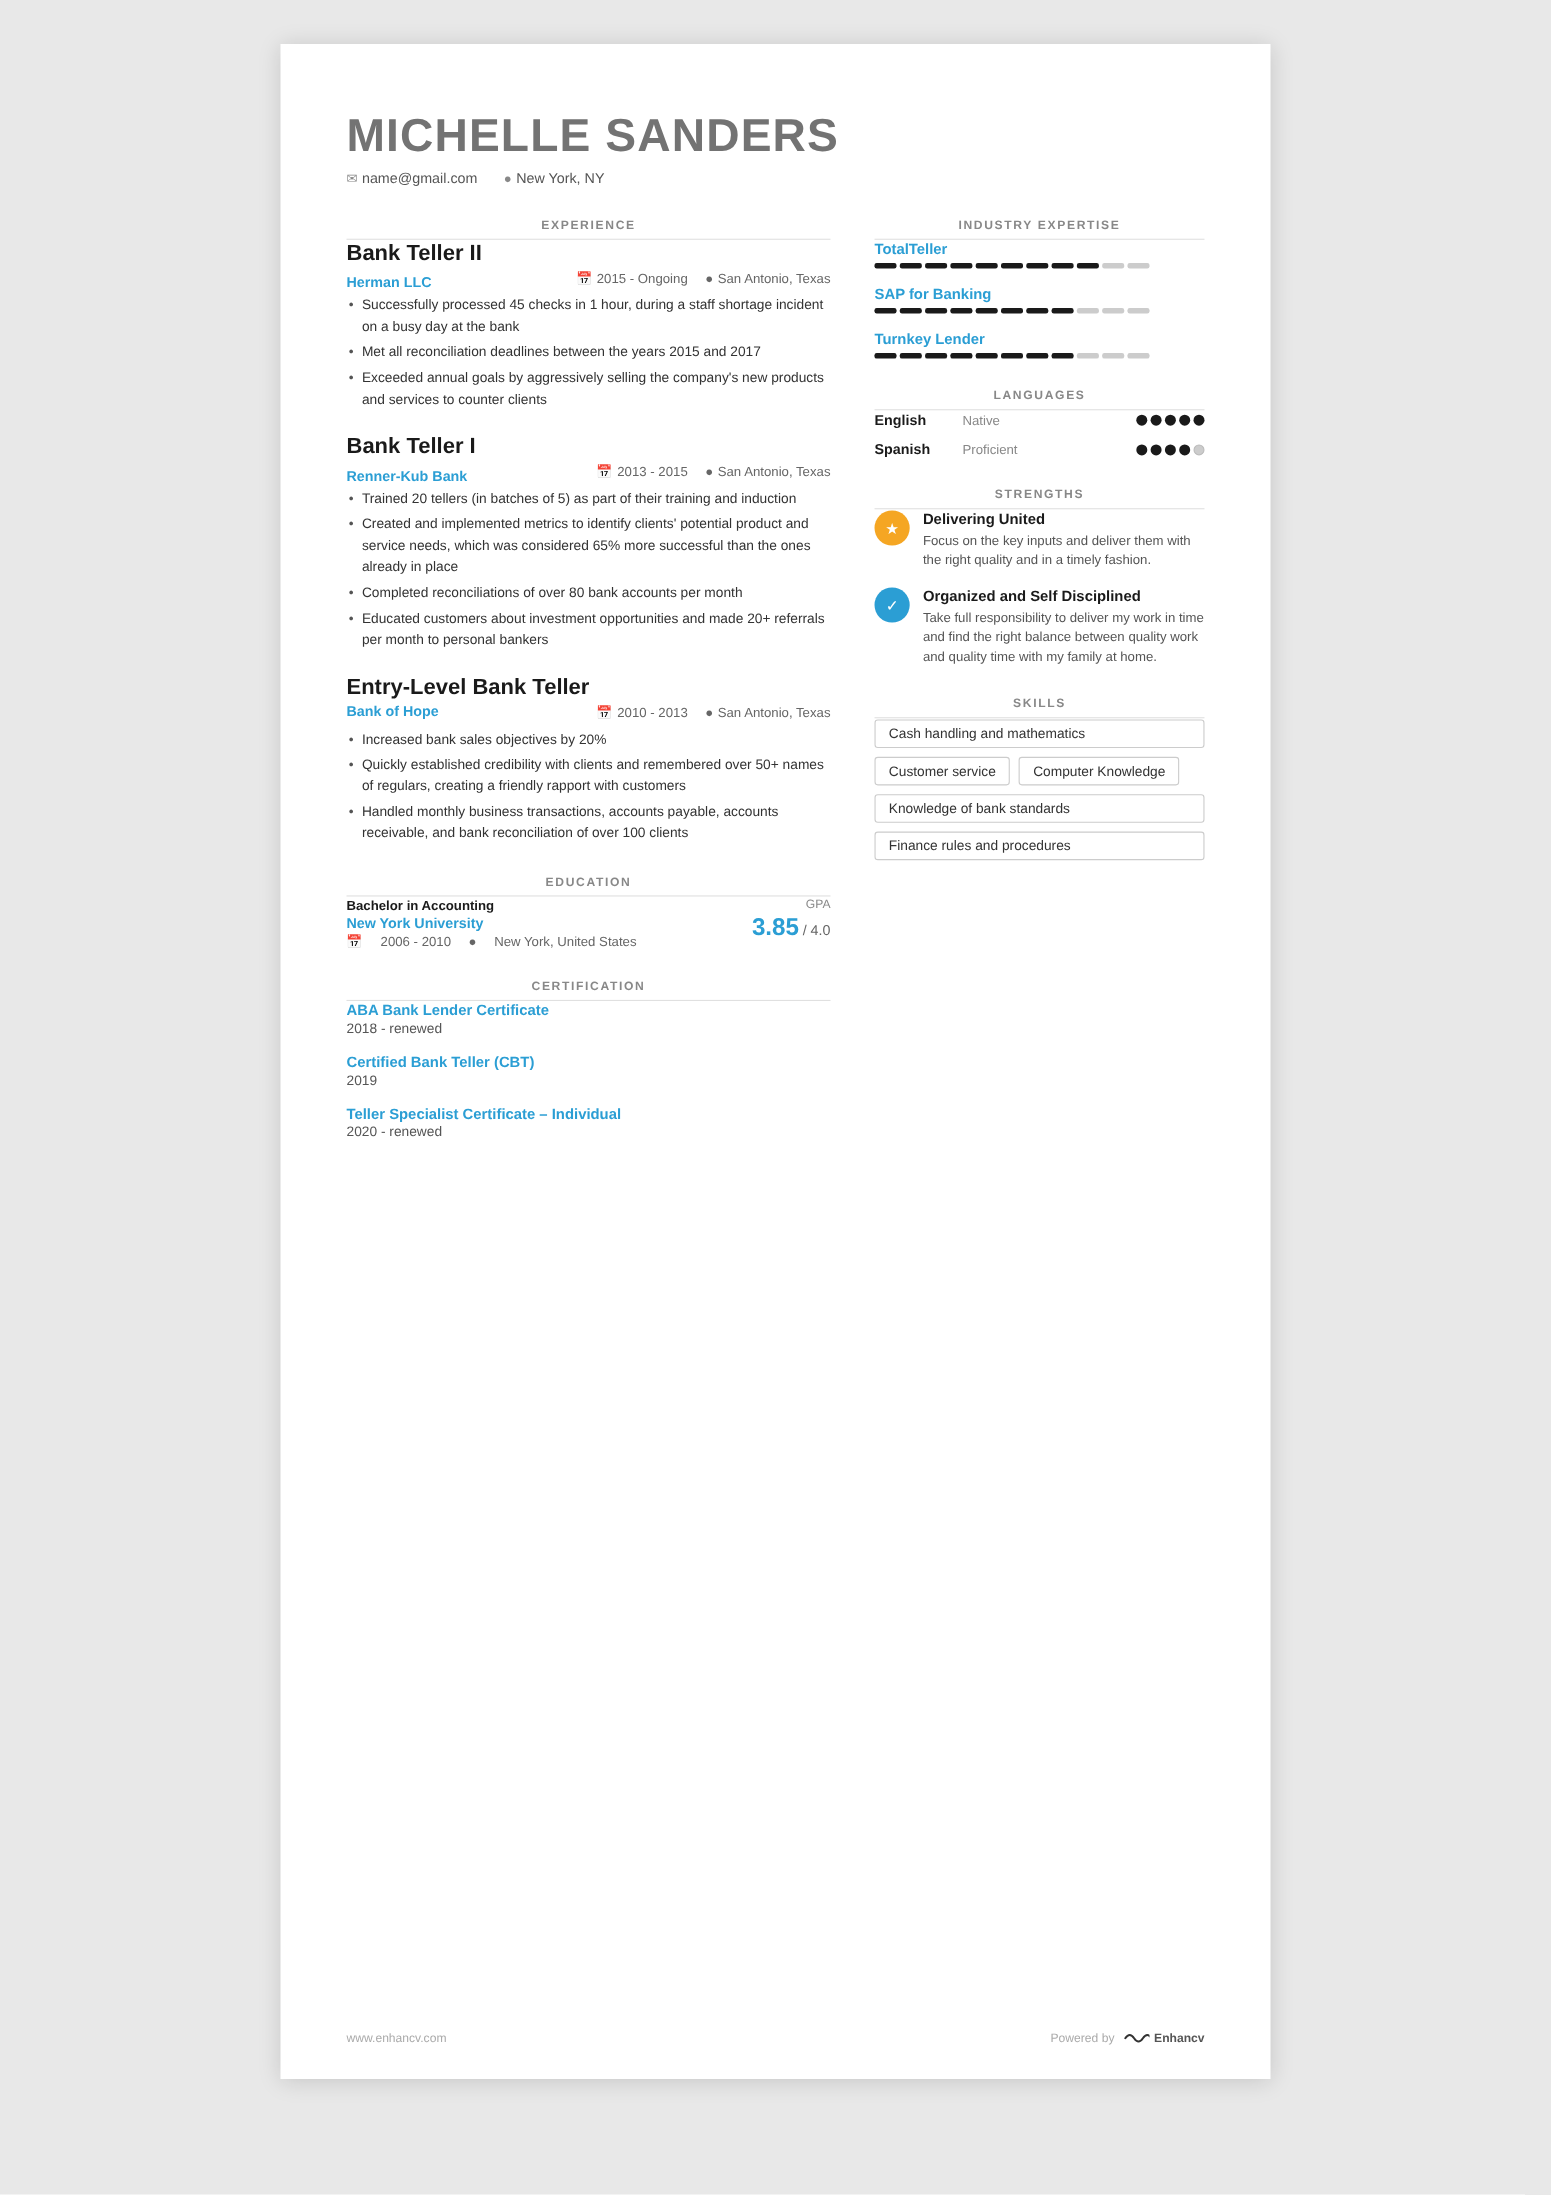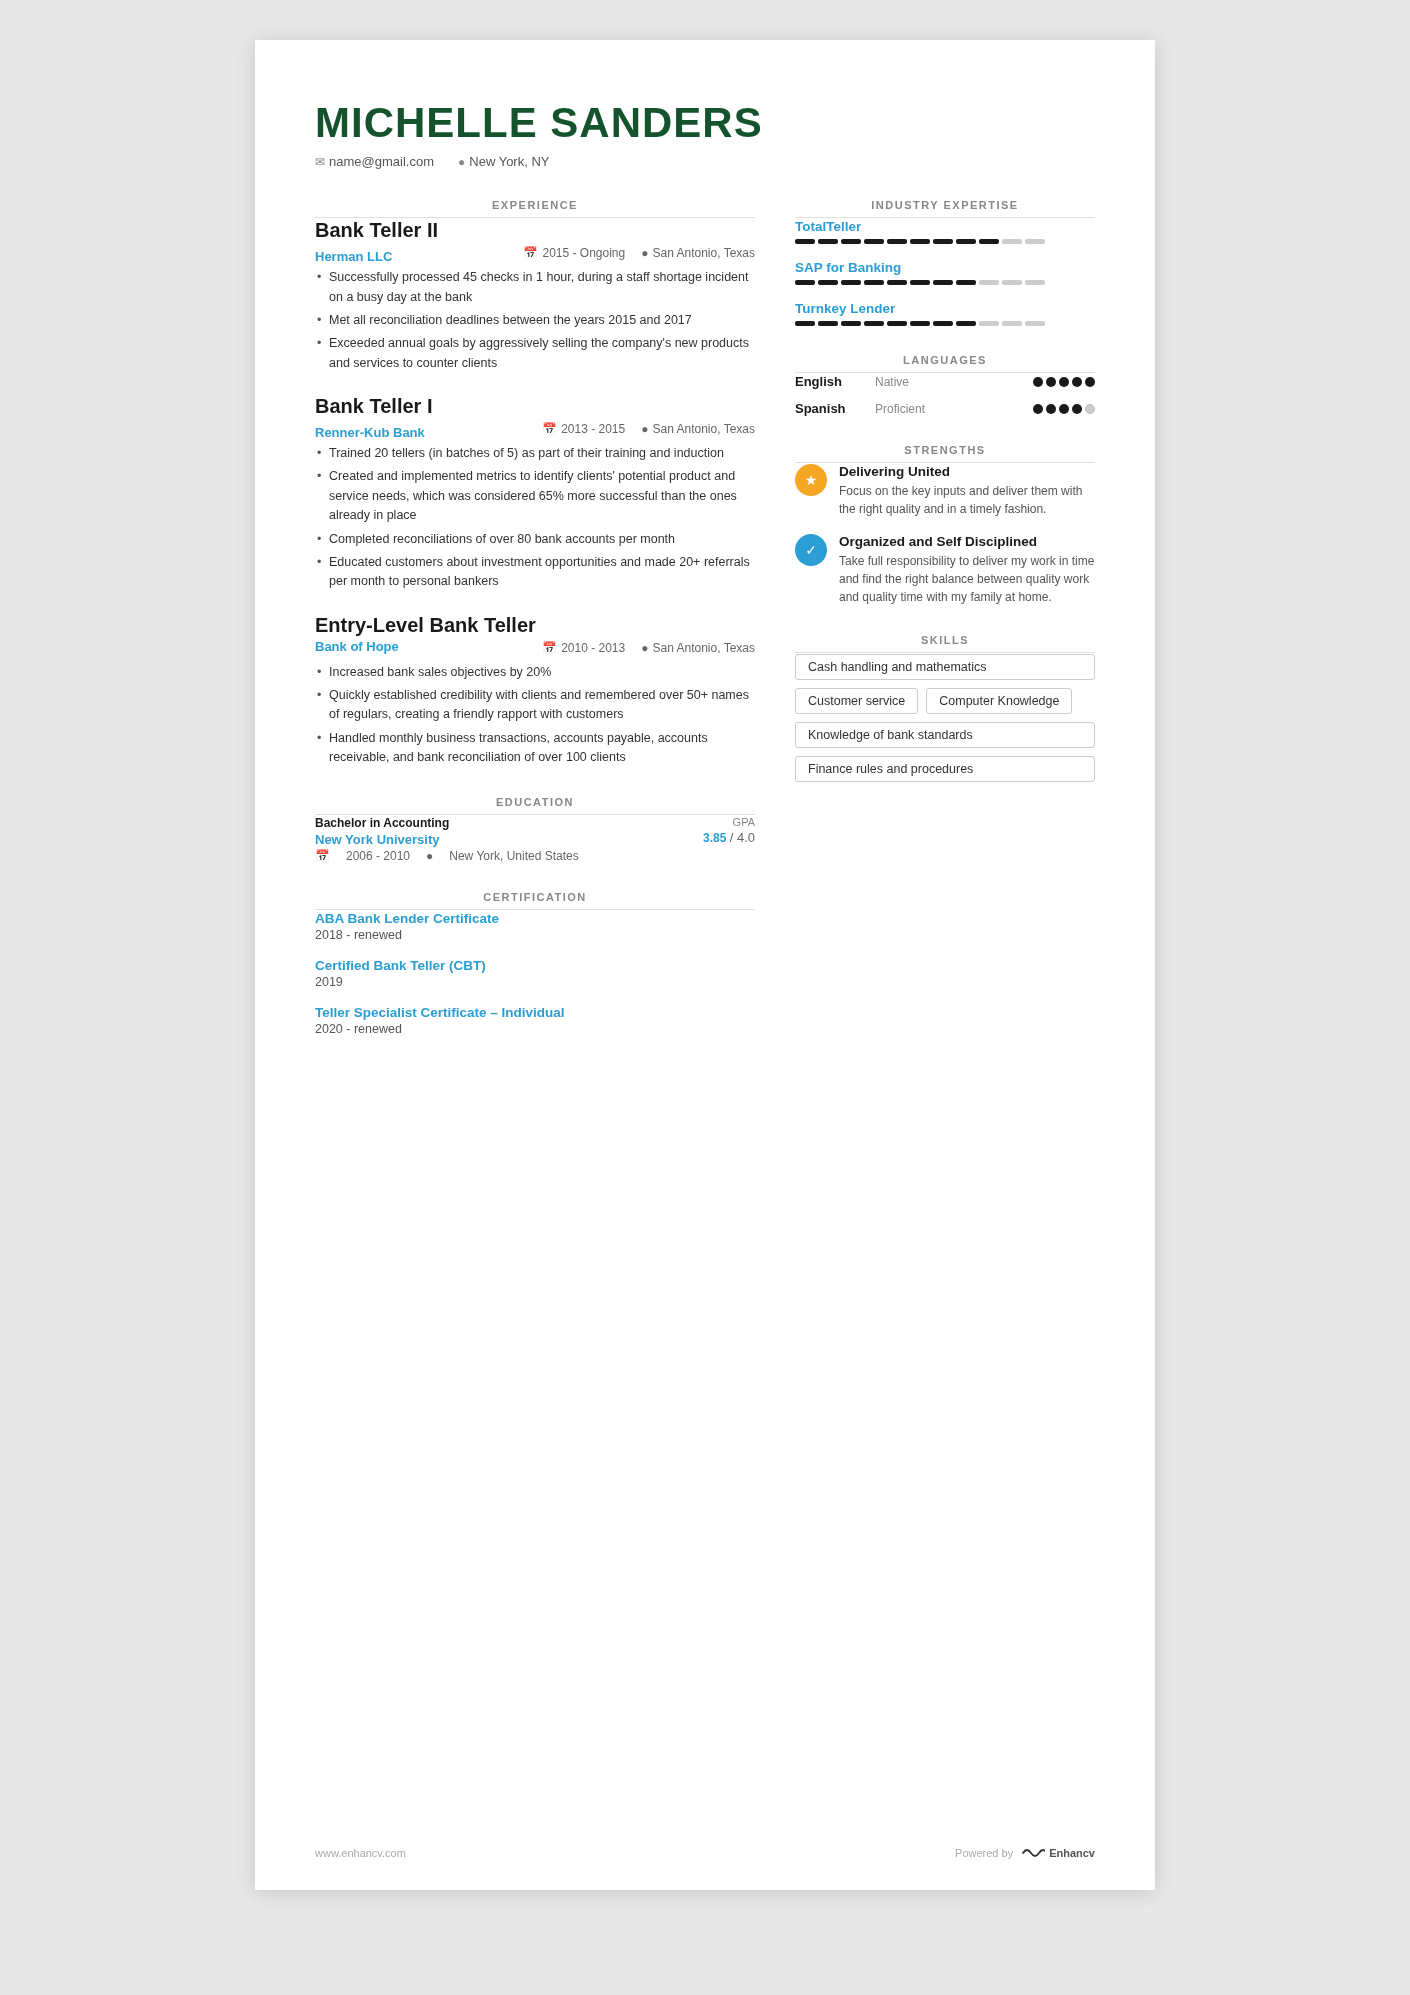--- a/index.html
+++ b/index.html
@@ -19,21 +19,21 @@
       padding: 60px 60px 80px 60px;
       box-shadow: 0 2px 20px rgba(0,0,0,0.15);
       position: relative;
     }
     .header-section {
       margin-bottom: 30px;
     }
     .name-title {
       font-size: 42px;
       font-weight: 900;
-      color: #14532d;
+      color: #737373;
       letter-spacing: 1px;
       line-height: 1.1;
     }
     .job-title-header {
       font-size: 18px;
       color: #2b9ed4;
       font-weight: 600;
       margin-top: 4px;
       margin-bottom: 12px;
     }
@@ -408,21 +408,21 @@
             <div class="edu-meta">
               <span>📅</span>
               <span>2006 - 2010</span>
               <span>●</span>
               <span>New York, United States</span>
             </div>
           </div>
           <div class="gpa-block">
             <div style="font-size:11px;color:#888;margin-bottom:2px;">GPA</div>
             <div>
-              <span style="font-size:12px;font-weight:700;color:#2b9ed4;text-align:right;">3.85</span>
+              <span style="font-size:22px;font-weight:700;color:#2b9ed4;text-align:right;">3.85</span>
               <span style="font-size:13px;color:#666;"> / 4.0</span>
             </div>
           </div>
         </div>
       </div>
 
       <div class="section">
         <div class="section-title">CERTIFICATION</div>
         <div class="cert-entry">
           <div class="cert-name">ABA Bank Lender Certificate</div>

